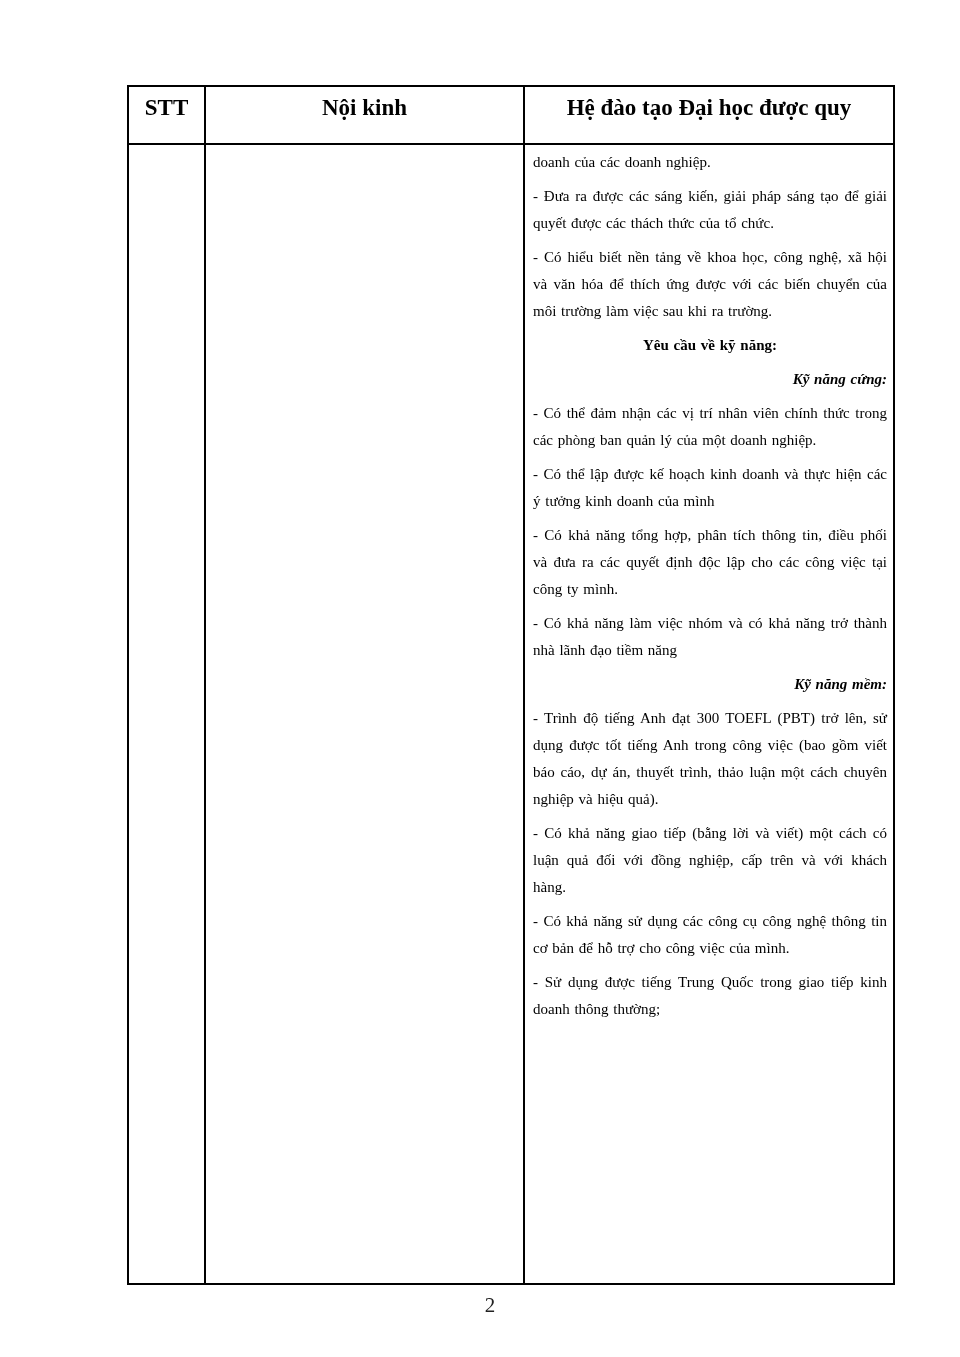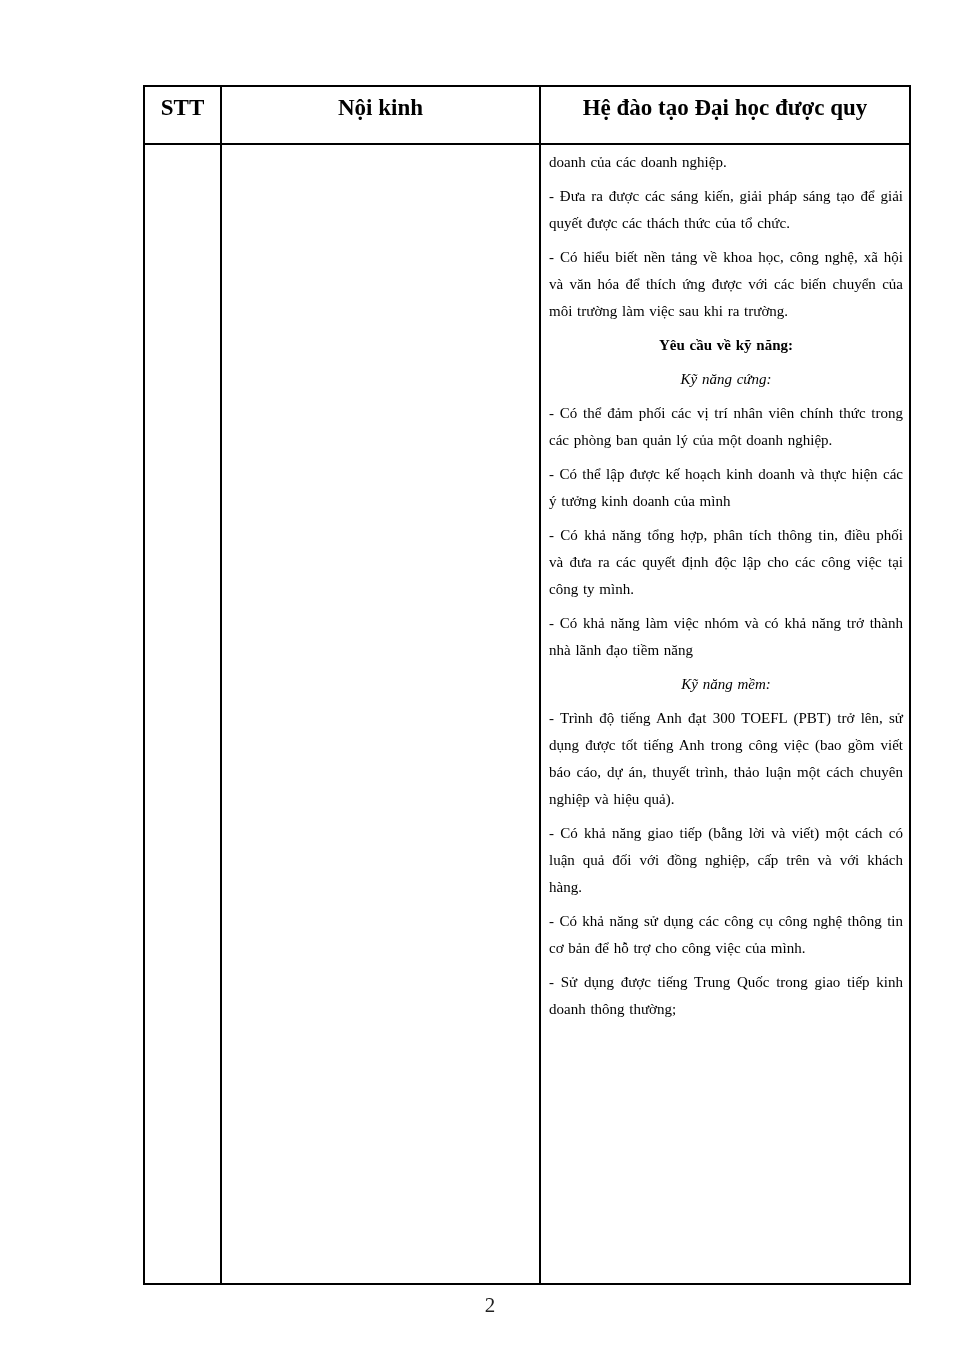--- a/index.html
+++ b/index.html
@@ -11,21 +11,21 @@
   }
   .page {
     position: relative;
     width: 960px;
     height: 1357px;
     background: #ffffff;
     overflow: hidden;
   }
   table.doc-table {
     position: absolute;
-    left: 143px;
+    left: 127px;
     top: 85px;
     border-collapse: collapse;
     table-layout: fixed;
     width: 766px;
   }
   table.doc-table th,
   table.doc-table td {
     border: 2px solid #000000;
     box-sizing: border-box;
     vertical-align: top;
@@ -55,23 +55,23 @@
     word-spacing: 1px;
   }
   .para:first-child {
     margin-top: 4px;
   }
   .para.bold {
     font-weight: bold;
     text-align: center;
   }
   .para.bold-italic {
-    font-weight: normal;
+    font-weight: bold;
     font-style: italic;
-    text-align: center;
+    text-align: right;
   }
   .page-number {
     position: absolute;
     top: 1292px;
     left: 20px;
     width: 940px;
     text-align: center;
     font-size: 21px;
     line-height: 27px;
     color: #222222;
@@ -99,21 +99,21 @@
       <tr>
         <td class="cell-empty"></td>
         <td class="cell-empty"></td>
         <td class="cell-content">
           <div id="paragraphs">
               <p class="para normal">doanh của các doanh nghiệp.</p>
               <p class="para normal">- Đưa ra được các sáng kiến, giải pháp sáng tạo để giải quyết được các thách thức của tổ chức.</p>
               <p class="para normal">- Có hiểu biết nền tảng về khoa học, công nghệ, xã hội và văn hóa để thích ứng được với các biến chuyển của môi trường làm việc sau khi ra trường.</p>
               <p class="para bold">Yêu cầu về kỹ năng:</p>
               <p class="para bold-italic">Kỹ năng cứng:</p>
-              <p class="para normal">- Có thể đảm phối các vị trí nhân viên chính thức trong các phòng ban quản lý của một doanh nghiệp.</p>
+              <p class="para normal">- Có thể đảm nhận các vị trí nhân viên chính thức trong các phòng ban quản lý của một doanh nghiệp.</p>
               <p class="para normal">- Có thể lập được kế hoạch kinh doanh và thực hiện các ý tưởng kinh doanh của mình</p>
               <p class="para normal">- Có khả năng tổng hợp, phân tích thông tin, điều phối và đưa ra các quyết định độc lập cho các công việc tại công ty mình.</p>
               <p class="para normal">- Có khả năng làm việc nhóm và có khả năng trở thành nhà lãnh đạo tiềm năng</p>
               <p class="para bold-italic">Kỹ năng mềm:</p>
               <p class="para normal">- Trình độ tiếng Anh đạt 300 TOEFL (PBT) trở lên, sử dụng được tốt tiếng Anh trong công việc (bao gồm viết báo cáo, dự án, thuyết trình, thảo luận một cách chuyên nghiệp và hiệu quả).</p>
               <p class="para normal">- Có khả năng giao tiếp (bằng lời và viết) một cách có luận quả đối với đồng nghiệp, cấp trên và với khách hàng.</p>
               <p class="para normal">- Có khả năng sử dụng các công cụ công nghệ thông tin cơ bản để hỗ trợ cho công việc của mình.</p>
               <p class="para normal">- Sử dụng được tiếng Trung Quốc trong giao tiếp kinh doanh thông thường;</p>
             </div>
         </td>

